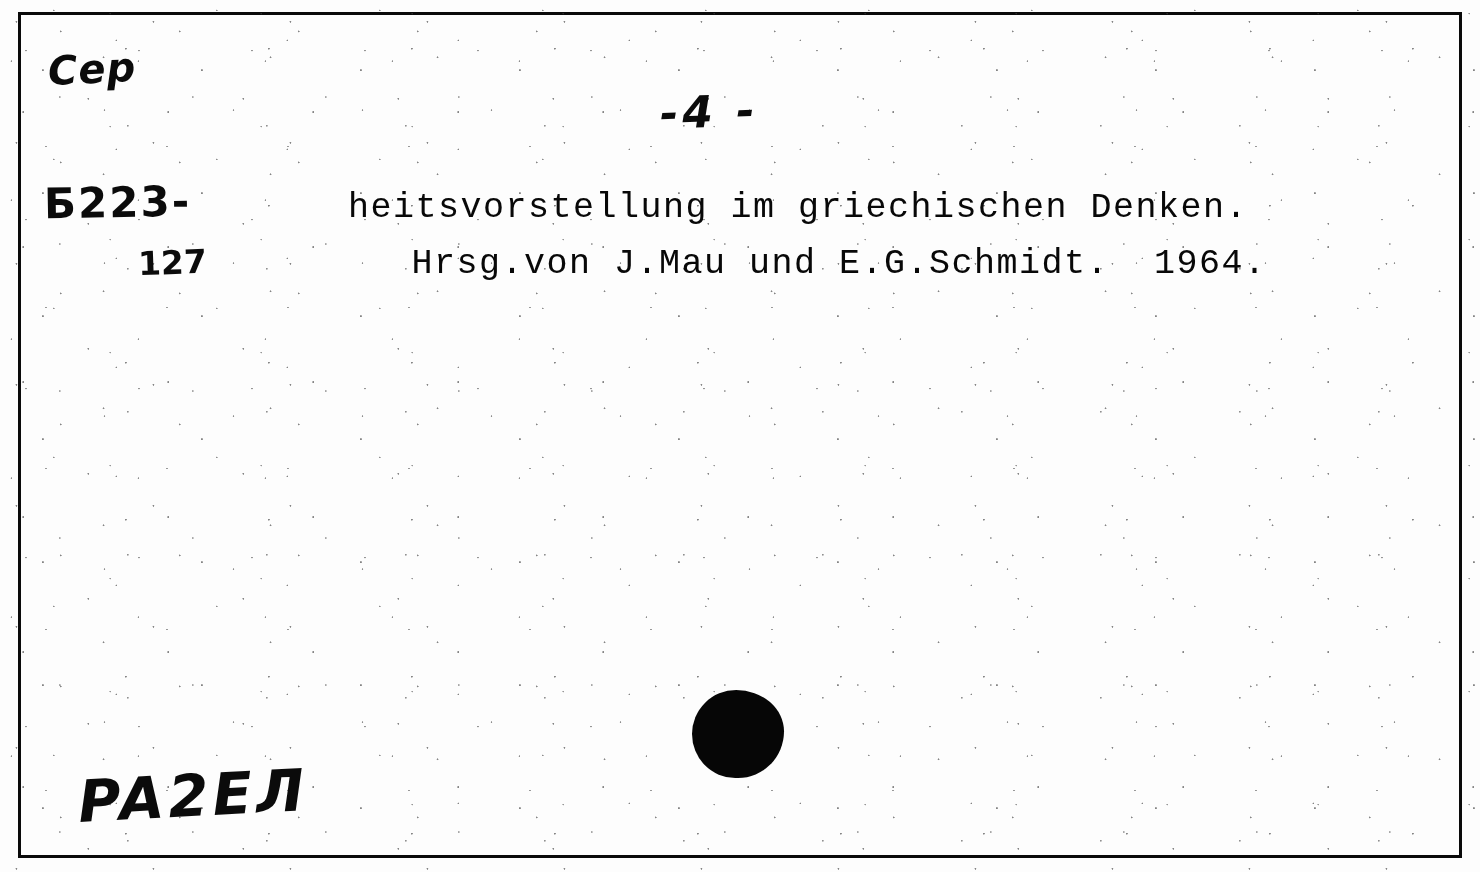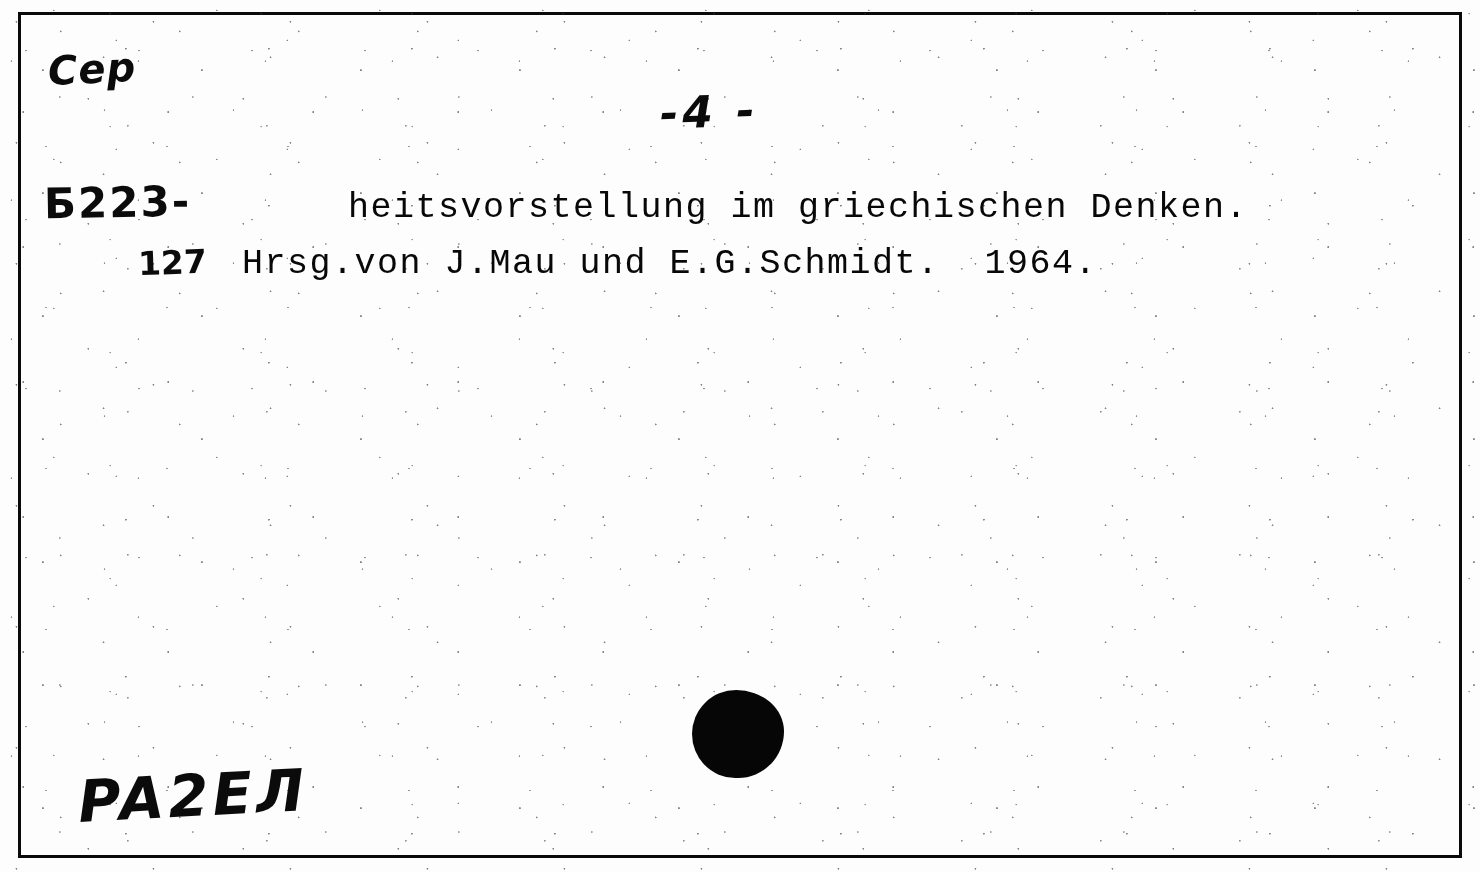--- a/index.html
+++ b/index.html
@@ -114,21 +114,21 @@
   }
   .typed-line {
     font-family: "Liberation Mono", monospace;
     font-size: 35px;
     line-height: 56px;
     letter-spacing: 1.5px;
     color: #080808;
     white-space: pre;
   }
   #typed-line-2 { margin-left: -76px; text-align: center; }
-  #typed-line-3 { margin-left: 6px; }
+  #typed-line-3 { margin-left: 6px; text-align: center; }
   
   #ink-blot {
     position: absolute;
     left: 692px;
     top: 690px;
     width: 92px;
     height: 88px;
     background: #060606;
     border-radius: 48% 52% 50% 47% / 50% 47% 53% 50%;
   }

